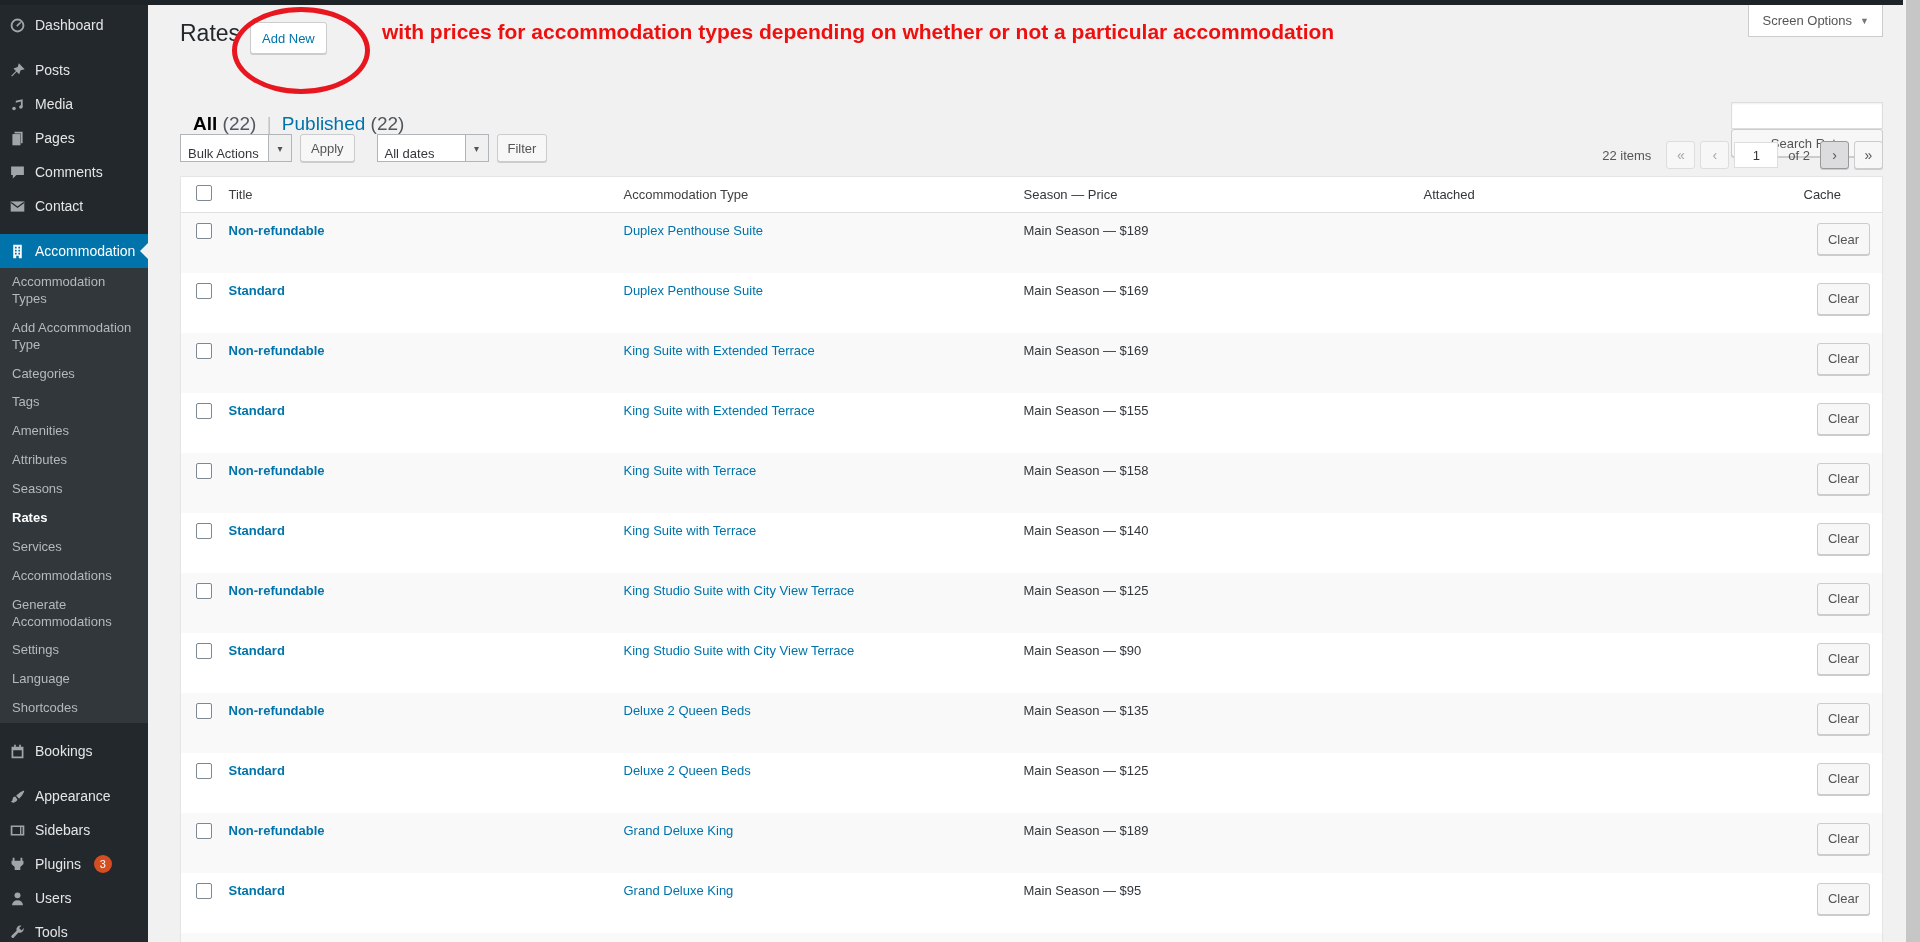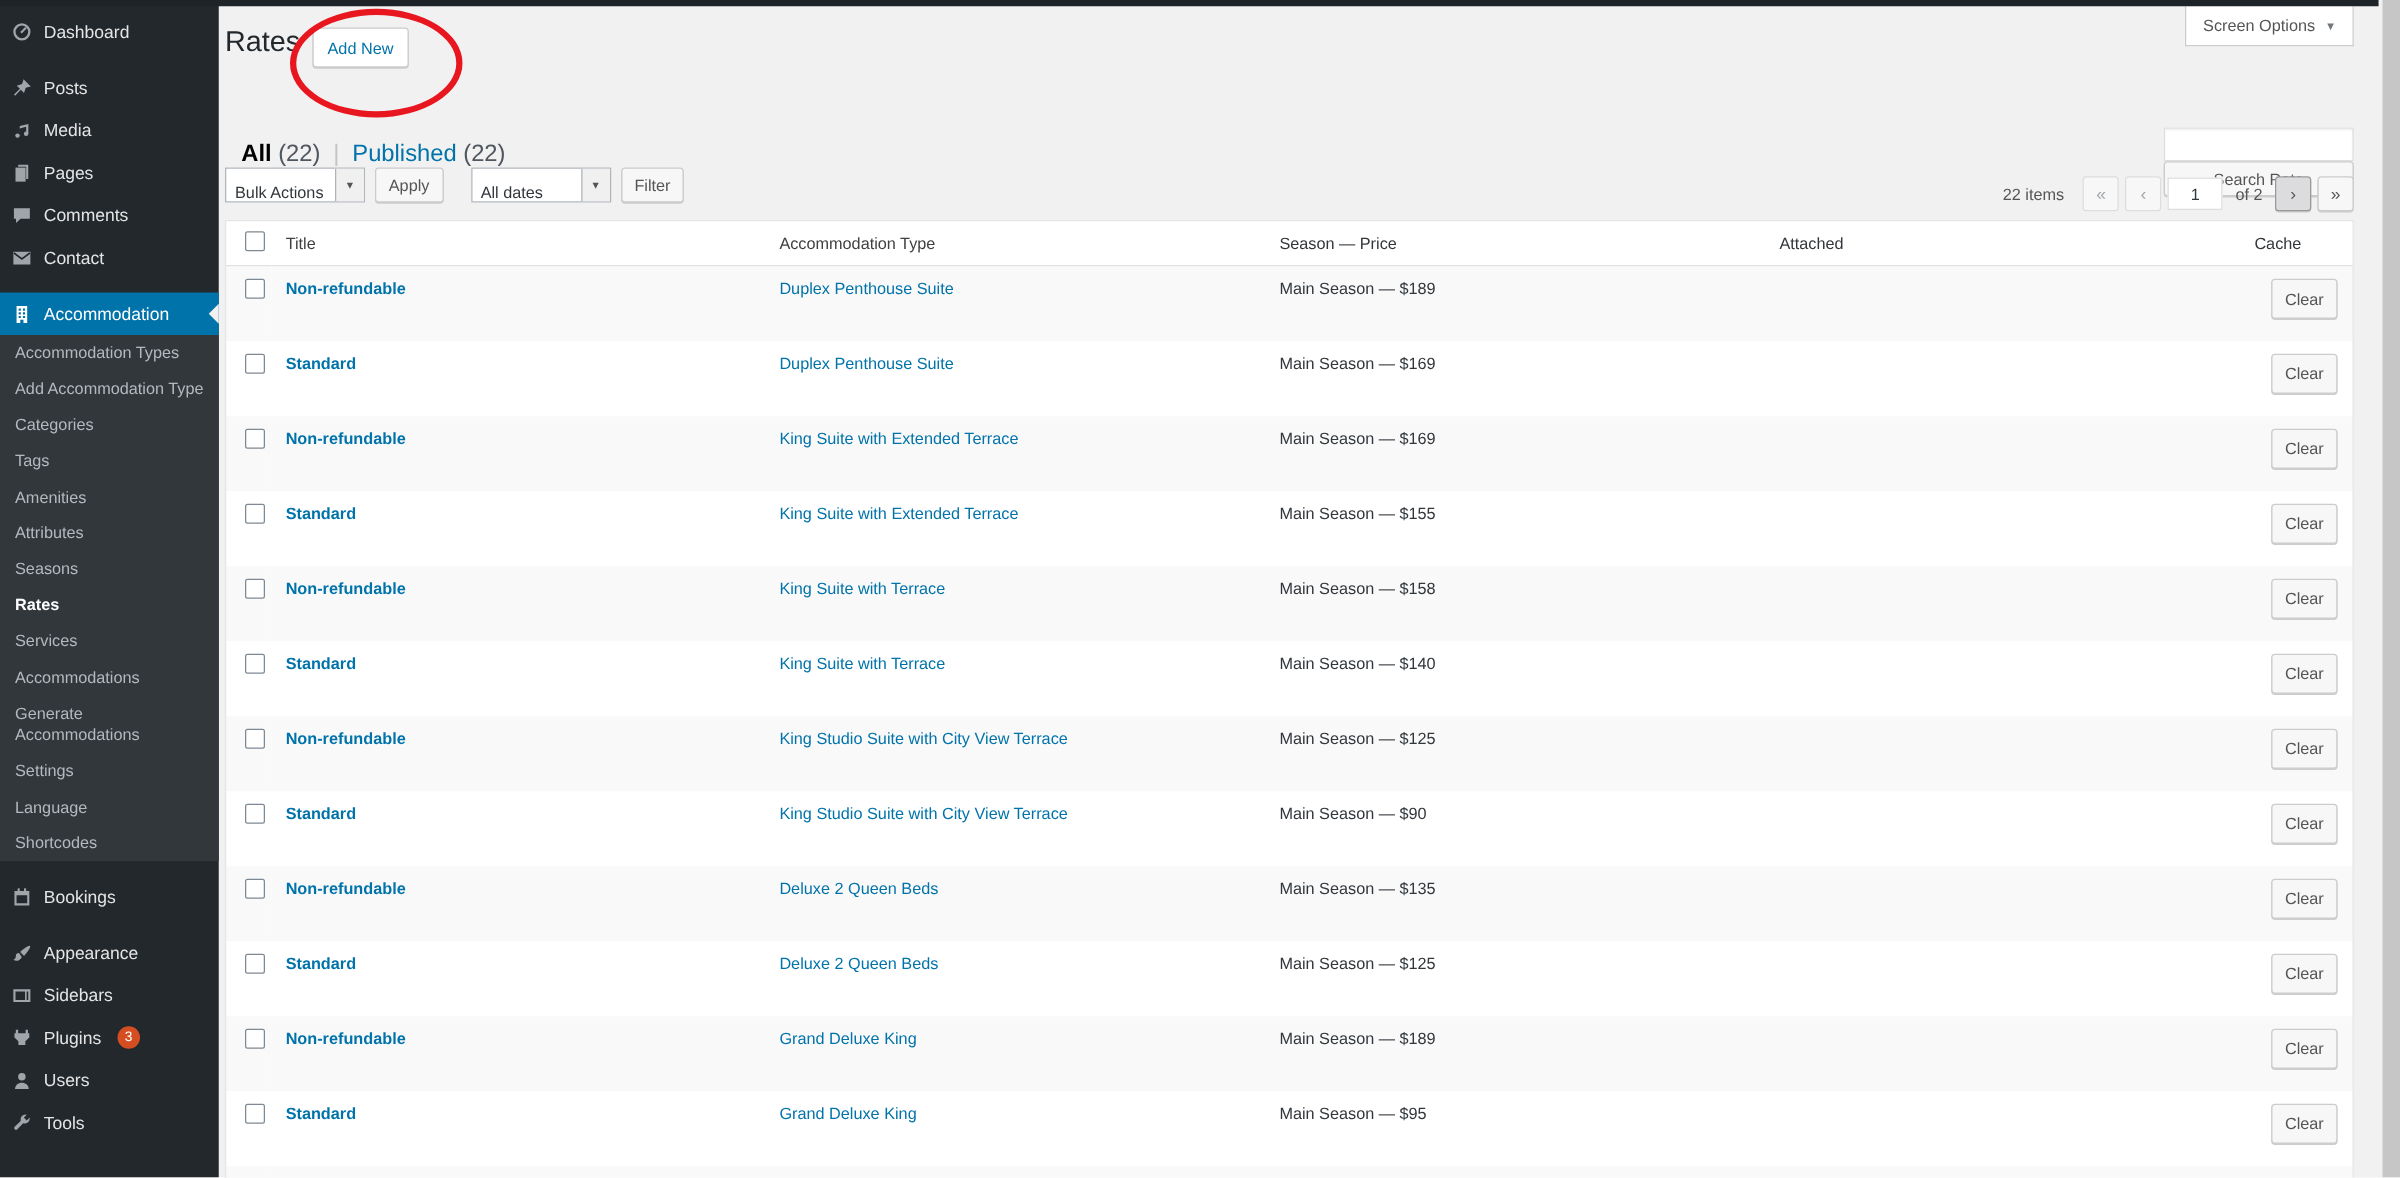--- a/index.html
+++ b/index.html
@@ -8,21 +8,21 @@
     background:#f1f1f1;
     font-family:"Liberation Sans", sans-serif;
     font-size:13px;color:#32373c;
   }
   
   .admin-bar{position:absolute;left:0;top:0;width:1903px;height:5px;background:#1d2327;z-index:30;}
   
   .scrollbar{position:absolute;right:0;top:0;width:17px;height:942px;background:#f1f1f1;z-index:40;}
   .scrollbar .thumb{position:absolute;left:3px;right:0;top:0;bottom:0;background:#c6c6c6;}
   
-  .sidebar{position:absolute;left:0;top:0;width:175px;height:942px;background:#23282d;z-index:20;
+  .sidebar{position:absolute;left:0;top:0;width:148px;height:942px;background:#23282d;z-index:20;
     color:#eee;}
   .sidebar ul{list-style:none;margin:0;padding:0;}
   .menu-item{display:flex;align-items:center;gap:9px;padding:8px 8px;font-size:14px;color:#e5e5e5;cursor:pointer;}
   .menu-item .mi-icon{width:18px;height:18px;flex:0 0 18px;color:#a0a5aa;display:flex;align-items:center;justify-content:center;}
   .menu-item .mi-icon svg{width:17px;height:17px;}
   .sep{height:11px;}
   .menu-item.active{background:#0073aa;color:#fff;position:relative;}
   .menu-item.active .mi-icon{color:#fff;}
   .menu-item.active .notch{position:absolute;right:0;top:50%;margin-top:-8px;width:0;height:0;
     border-top:8px solid transparent;border-bottom:8px solid transparent;border-right:8px solid #f1f1f1;}
@@ -230,20 +230,21 @@
         <span>Tools</span>
       </li>
     </ul>
 </div>
 
 <div class="content">
   <h1 class="page-title">Rates</h1>
   <button class="add-new">Add New</button>
   <div class="red-circle" style="border-color: rgb(232, 22, 30);"></div>
   <div class="annotation" id="annotation" style="color: rgb(238, 15, 15);">
+      <div>with prices for accommodation types depending on whether or not a particular accommodation</div>
     </div>
 
   <div class="screen-options">
     <span>Screen Options</span>
     <span class="caret">▼</span>
   </div>
 
   <div class="subsubsub">
     <span class="cur">All</span>
     <span class="count">(22)</span>

